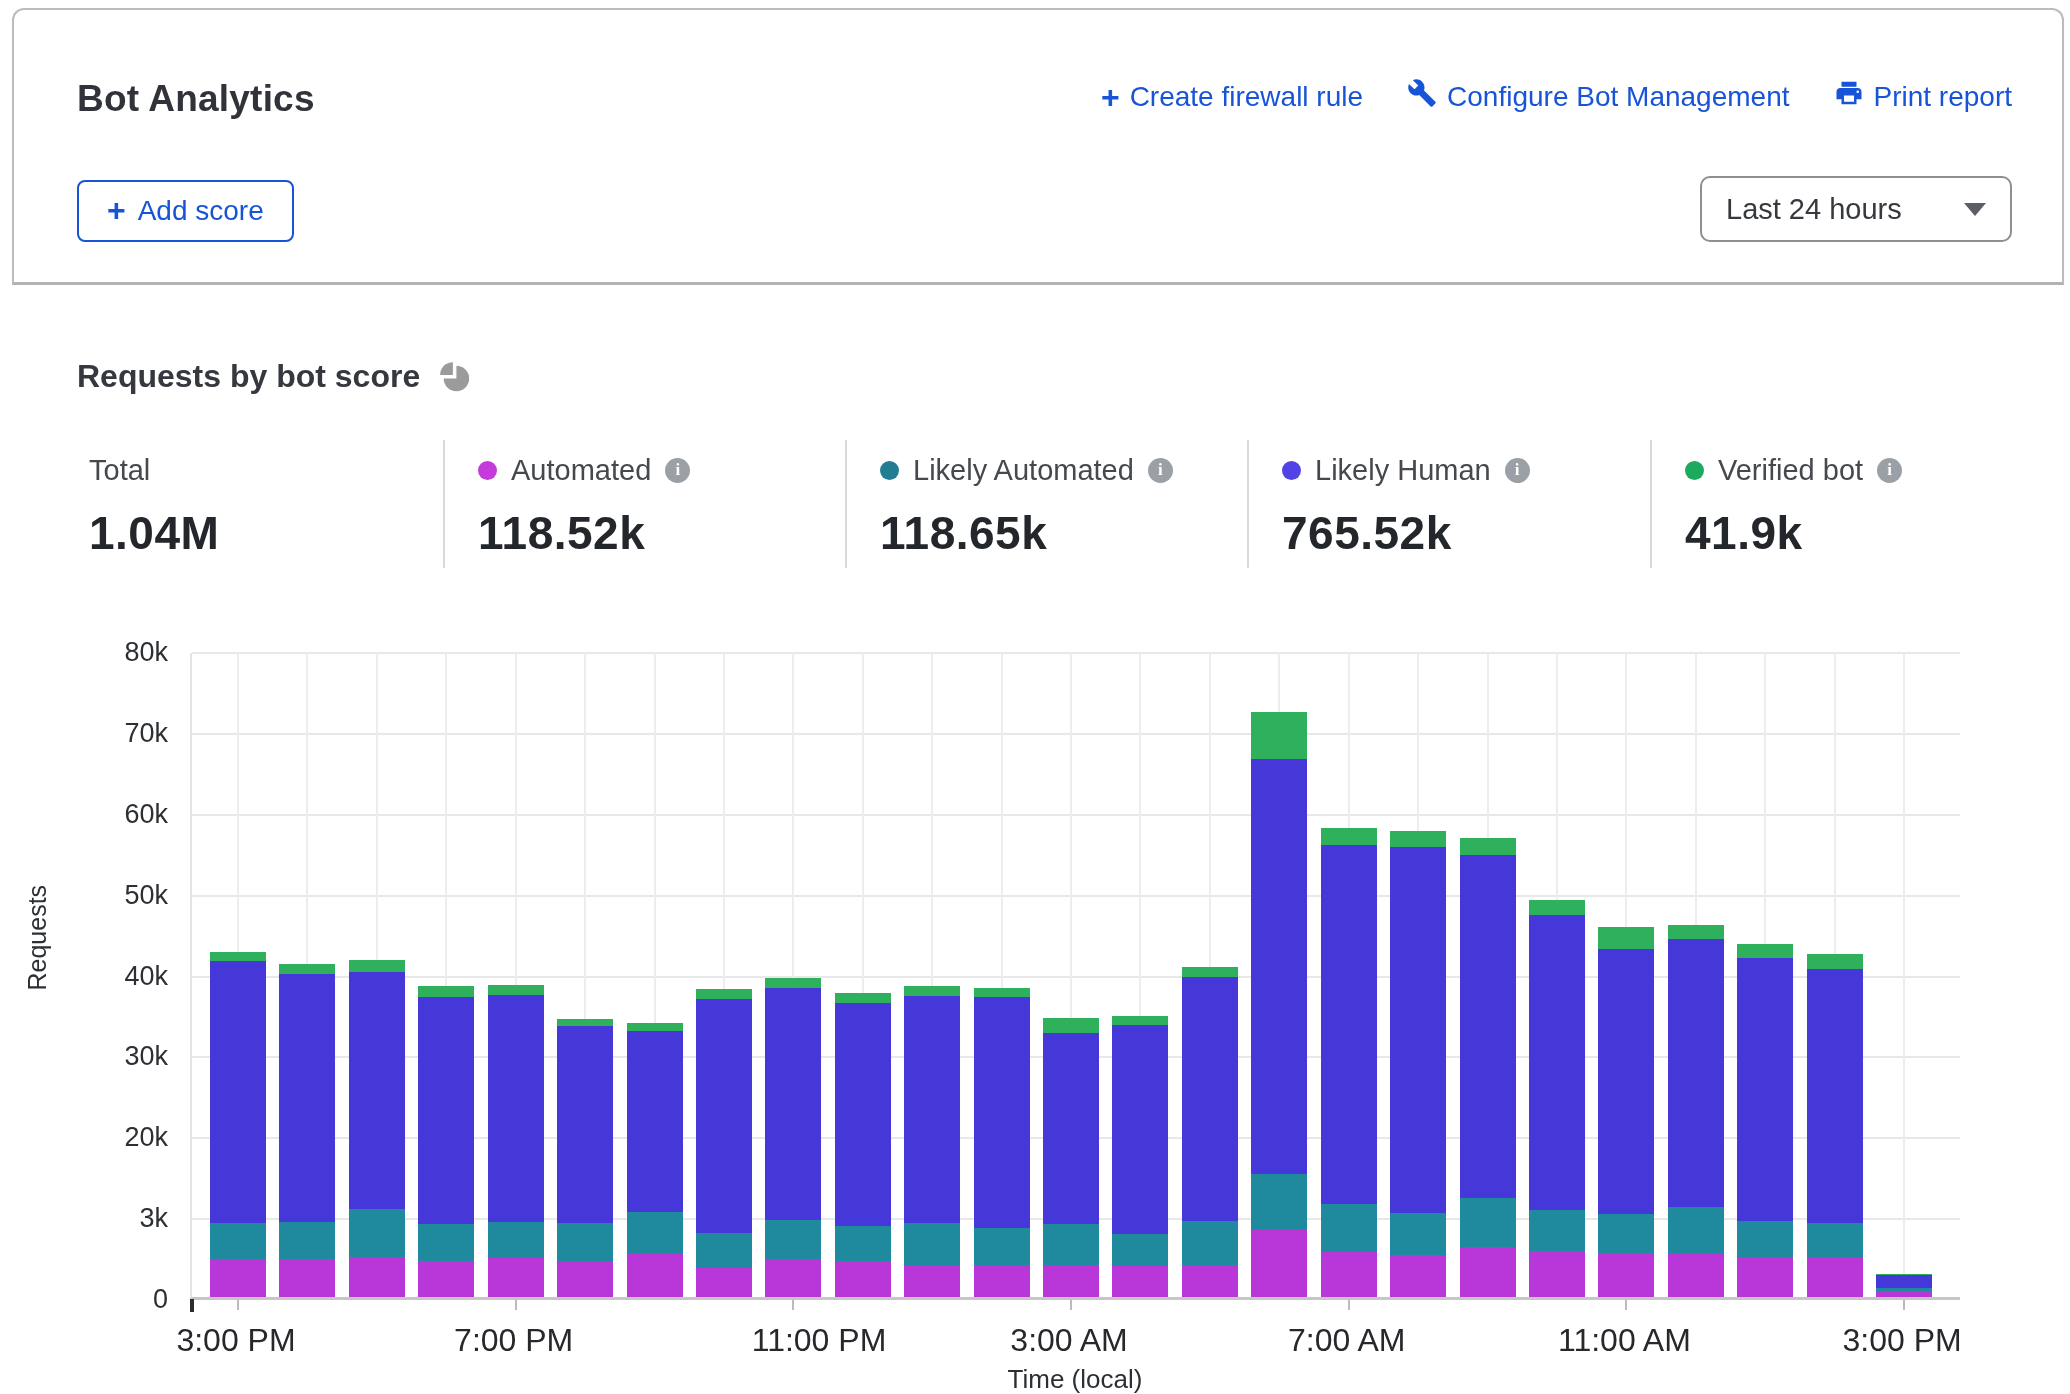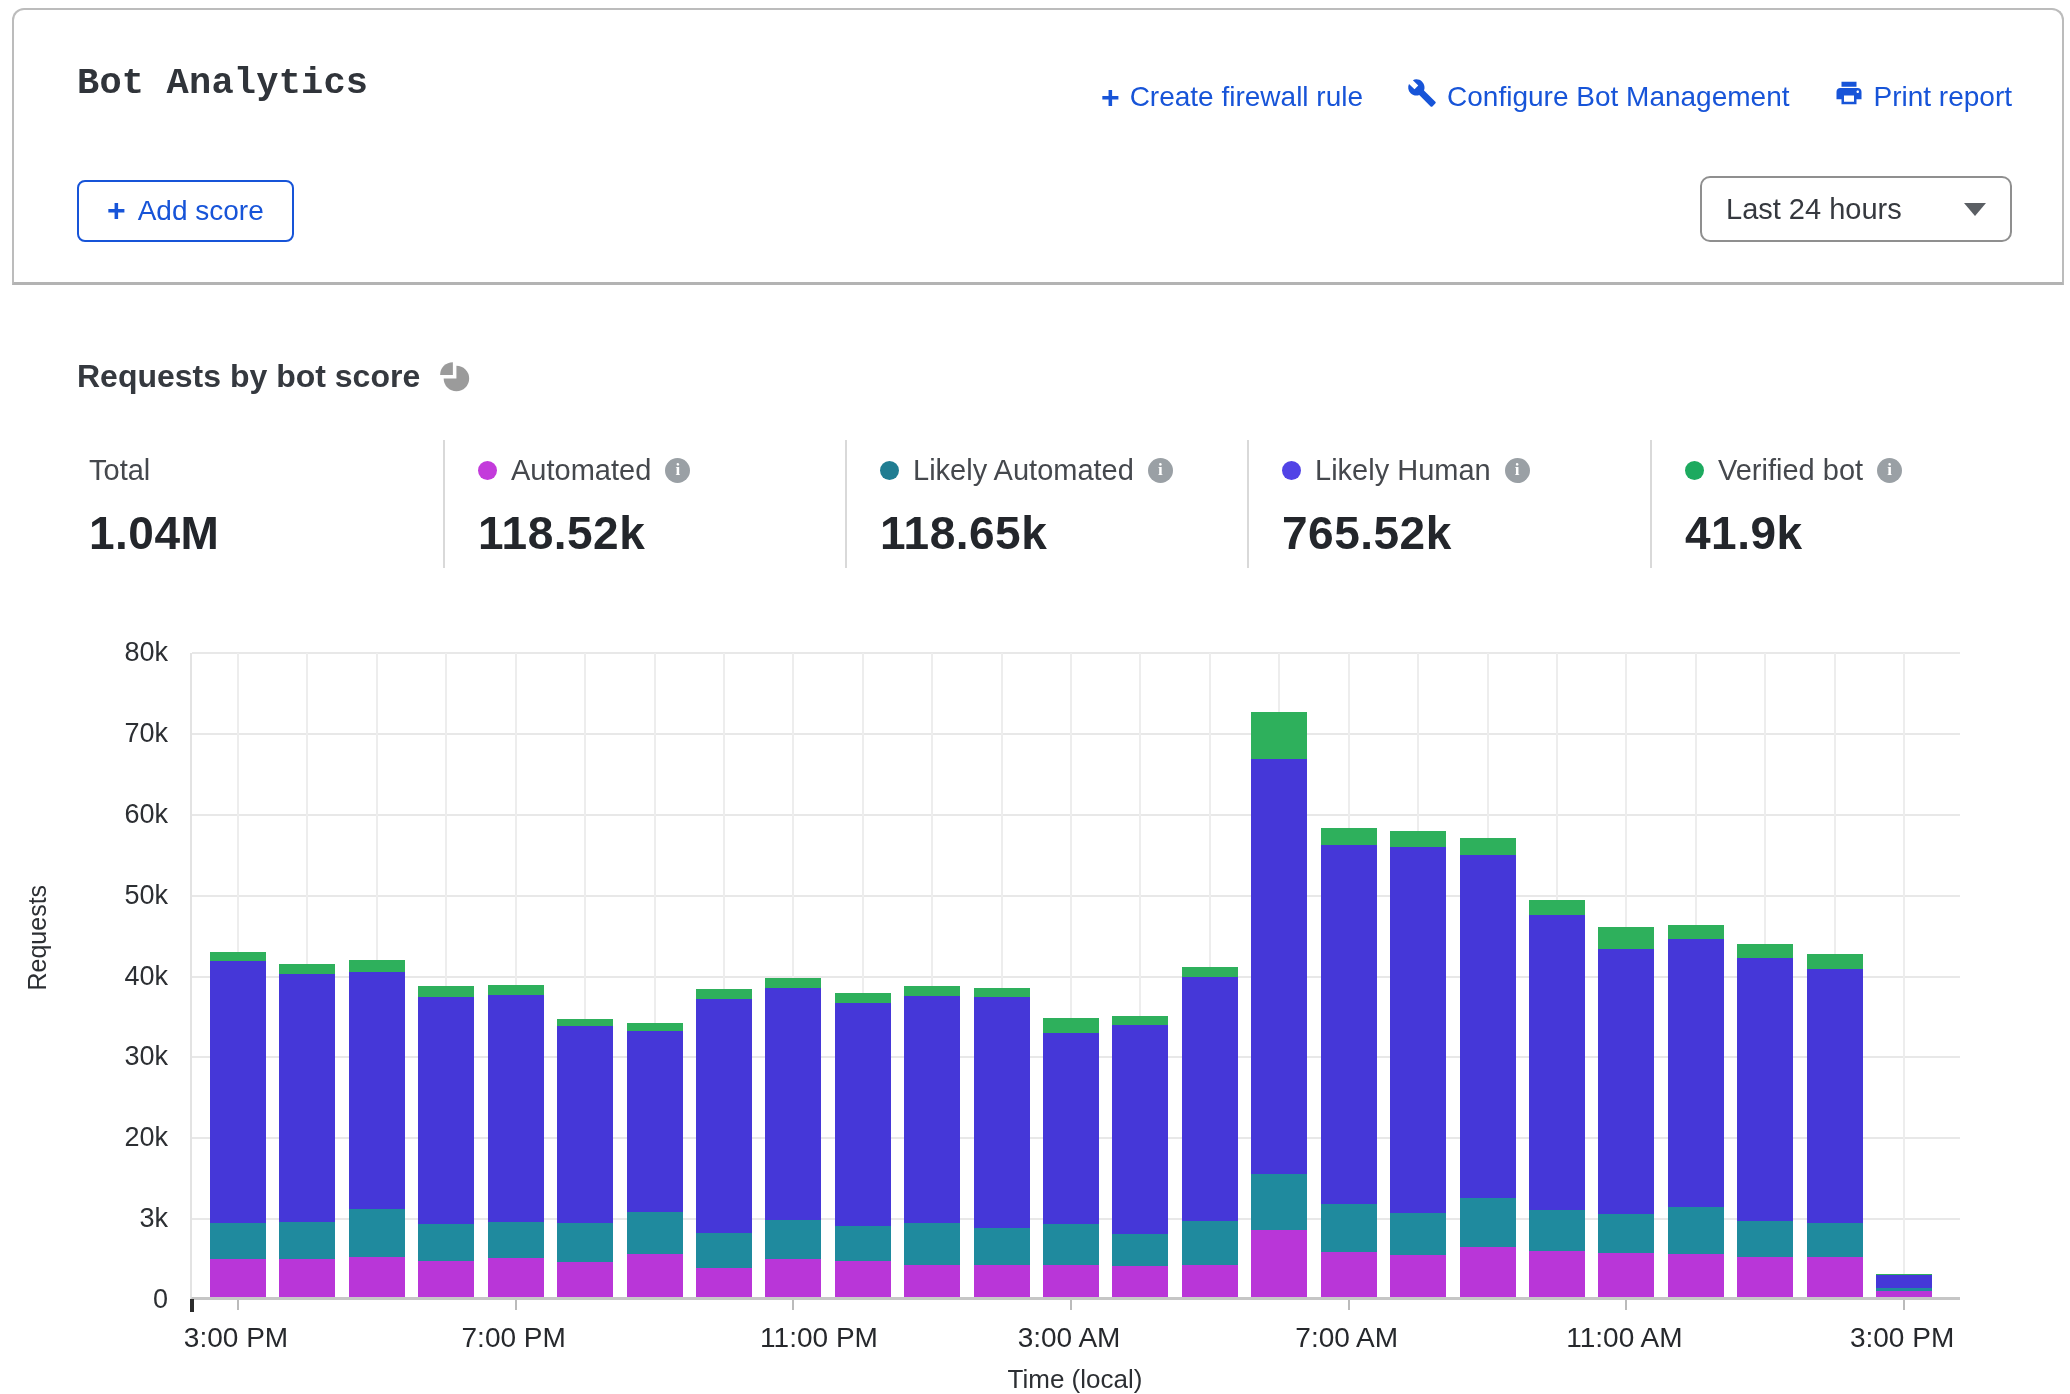--- a/index.html
+++ b/index.html
@@ -3,21 +3,21 @@
 <meta charset="utf-8">
 <style>
   * { margin:0; padding:0; box-sizing:border-box; }
   html,body { background:#fff; }
   body { font-family:"Liberation Sans", sans-serif; color:#2f3237; }
   .page { position:relative; width:2070px; height:1394px; overflow:hidden; background:#fff; }
 
   
   .header-card { position:absolute; left:12px; top:8px; width:2052px; height:277px;
     border:2px solid #bcbcbc; border-bottom:3px solid #b3b3b3; border-radius:12px 12px 0 0; background:#fff; }
-  .page-title { position:absolute; left:77px; top:62px; font-size:37px; font-weight:700; color:#30343a; letter-spacing:0.2px;font-family:Liberation Mono, monospace; }
+  .page-title { position:absolute; left:77px; top:78px; font-size:37px; font-weight:700; color:#30343a; letter-spacing:0.2px; }
   .header-actions { position:absolute; right:58px; top:78px; display:flex; gap:44px; align-items:center; }
   .action-link { display:flex; align-items:center; gap:10px; color:#1754d8; font-size:28px; text-decoration:none; cursor:pointer; }
   .action-link .plus { font-size:32px; font-weight:700; line-height:1; }
   .action-link svg { width:30px; height:30px; fill:#1754d8; }
 
   .add-filter-btn { position:absolute; left:77px; top:180px; height:62px; padding:0 28px;
     border:2.5px solid #1754d8; border-radius:8px; background:#fff; color:#1754d8;
     font-size:28px; display:flex; align-items:center; gap:12px; cursor:pointer; font-family:inherit; }
   .add-filter-btn .plus { font-size:32px; font-weight:600; line-height:1; margin-top:-3px; }
 
@@ -43,21 +43,21 @@
   
   .plot-area { position:absolute; left:190px; top:653px; width:1770px; height:647px;
     border-left:2px solid #e3e3e3; border-bottom:3px solid #c6c6c6; }
   .gridline-h { position:absolute; left:0; width:100%; height:2px; background:#e8e8e8; }
   .gridline-v { position:absolute; top:0; width:2px; height:100%; background:#ededed; }
   .bar { position:absolute; bottom:0; display:flex; flex-direction:column-reverse; z-index:2; }
   .seg { width:100%; }
   .ytick { position:absolute; width:80px; text-align:right; font-size:27px; color:#2c2f33; left:88px; }
   .y-axis-title { position:absolute; left:52px; top:976px; transform:rotate(-90deg) translate(0,-50%); transform-origin:left center;
     font-size:25px; color:#2c2f33; white-space:nowrap; }
-  .xtick { position:absolute; top:1322px; width:160px; text-align:center; font-size:28px; color:#26282c; }
+  .xtick { position:absolute; top:1322px; width:160px; text-align:center; font-size:32px; color:#26282c; }
   .xtickmark { position:absolute; bottom:-13px; width:2px; height:10px; background:#bbb; }
   .origin-tick { position:absolute; left:-2px; bottom:-15px; width:4px; height:13px; background:#2c2c2c; }
   .x-axis-title { position:absolute; left:995px; top:1364px; width:160px; text-align:center; font-size:26px; color:#2c2f33; }
 </style>
 </head>
 <body>
 
 <div class="page">
 
   <div class="header-card"></div>

